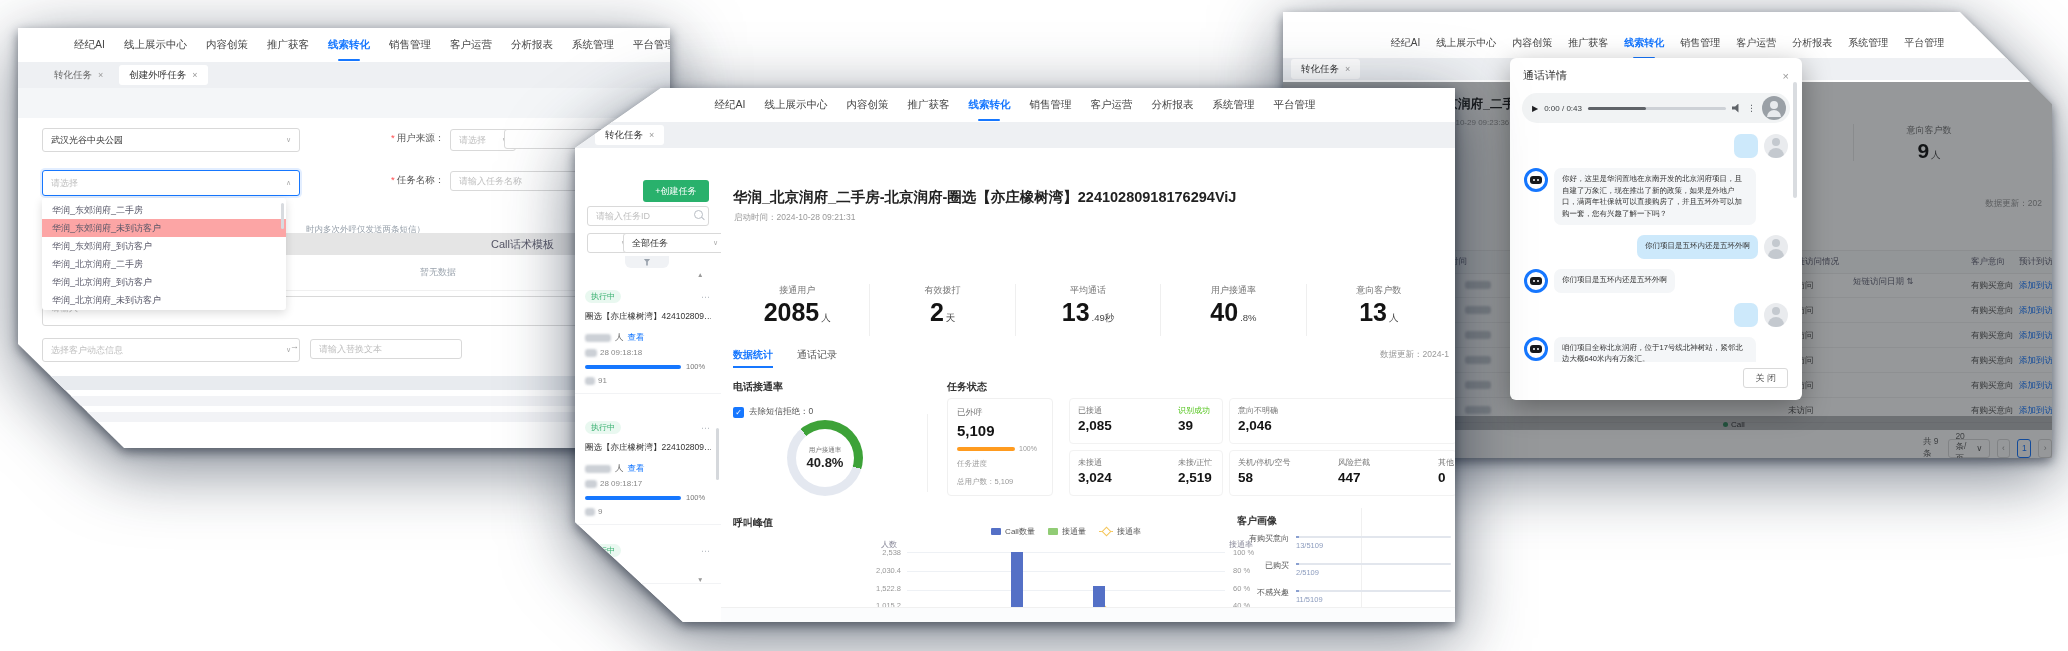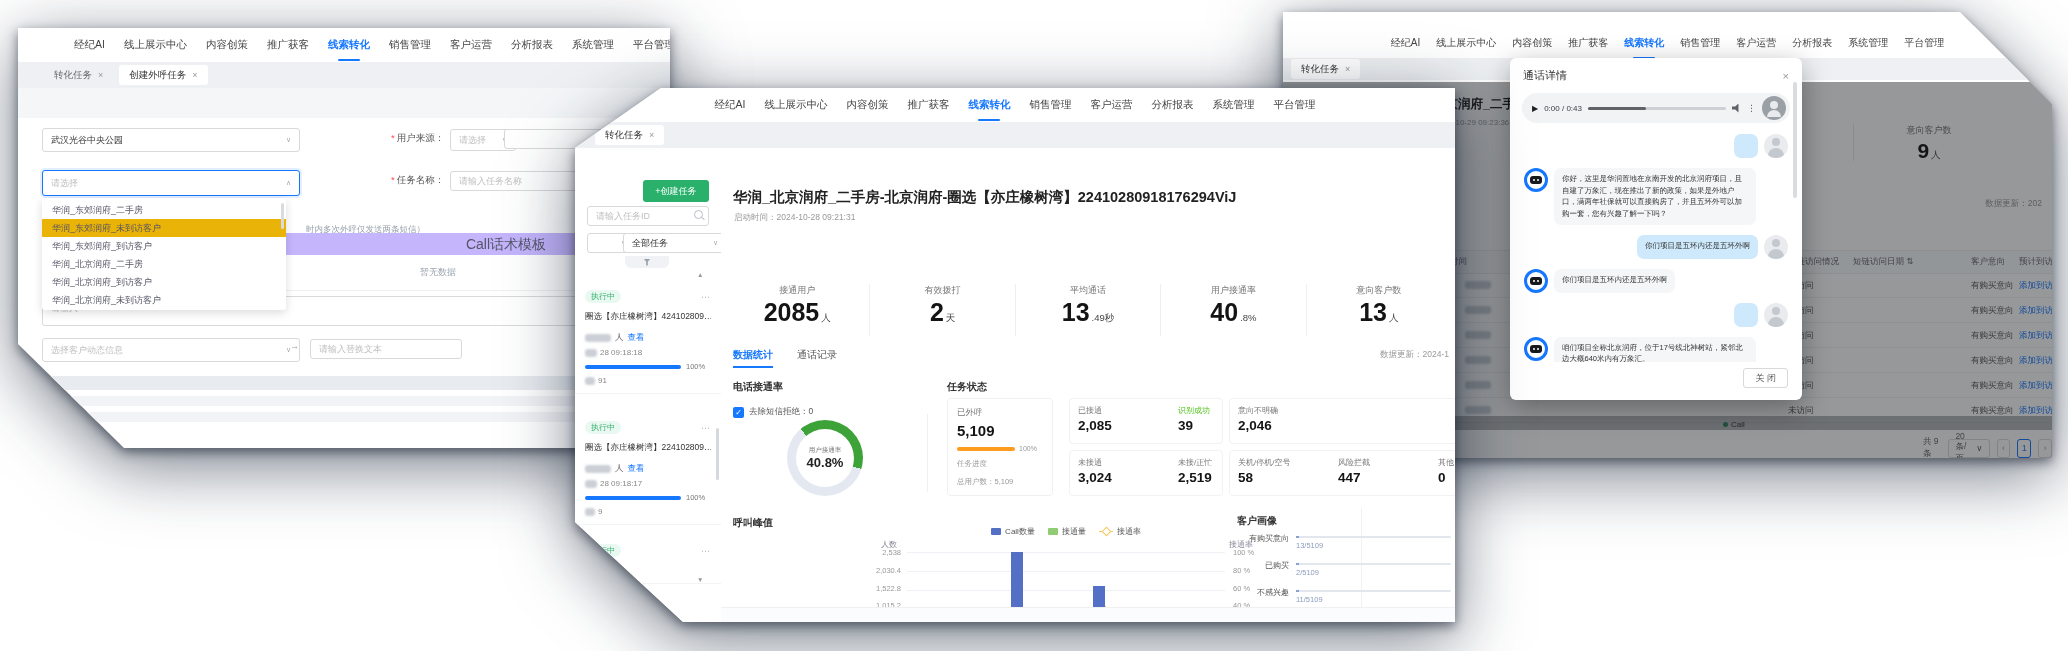--- a/index.html
+++ b/index.html
@@ -29,28 +29,28 @@
   .flabel{position:absolute;font-size:9.5px;color:#555;}
   .he:empty{display:none;}
   .blur-chip{display:inline-block;background:#ccd0d6;border-radius:3px;height:8px;filter:blur(1px);}
   
   .pwrap.left{left:18px;top:28px;z-index:1;}
   .left-panel{width:652px;height:420px;clip-path:polygon(0 0,100% 0,100% 100%,106px 100%,0 316px);}
   .left-panel .appnav{padding-left:56px;}
   .left-panel .tabbar{top:34px;}
   .lp-gap{position:absolute;left:0;right:0;top:60px;height:30px;background:#f4f6f8;}
   .lp-note{position:absolute;left:288px;top:196px;font-size:8.5px;color:#98a1ab;z-index:1;}
-  .lp-bluebar{position:absolute;left:24px;top:205px;width:560px;height:22px;background:#c4b5fd;border-radius:2px;
-    font-size:14px;color:#556;line-height:22px;text-align:right;padding-right:56px;box-sizing:border-box;z-index:1;}
+  .lp-bluebar{position:absolute;left:32px;top:205px;width:560px;height:22px;background:#e5e5e5;border-radius:2px;
+    font-size:11px;color:#556;line-height:22px;text-align:right;padding-right:56px;box-sizing:border-box;z-index:1;}
   .lp-empty{position:absolute;left:250px;top:238px;width:340px;text-align:center;font-size:9px;color:#9aa3ad;}
   .lp-div{position:absolute;left:24px;top:262px;width:560px;height:1px;background:#f0f0f0;}
   .dropdown{position:absolute;left:24px;top:170px;width:244px;height:112px;background:#fff;border-radius:3px;
     box-shadow:0 3px 10px rgba(0,0,0,.14);z-index:5;overflow:hidden;padding-top:3px;box-sizing:border-box;}
   .opt{height:18px;line-height:18px;font-size:9px;color:#556;padding-left:10px;white-space:nowrap;}
-  .opt.hl{background:#eab308;}
+  .opt.hl{background:#fca5a5;}
   .dd-thumb{position:absolute;right:2px;top:5px;width:3px;height:26px;background:#d8dbdf;border-radius:2px;}
   .lp-gray1{position:absolute;left:0;top:348px;width:652px;height:14px;background:#e8ebef;}
   .lp-gray2{position:absolute;left:0;top:368px;width:652px;height:10px;background:#f2f3f6;}
   .lp-gray3{position:absolute;left:0;top:384px;width:652px;height:10px;background:#f2f3f6;}
   
   .pwrap.center{left:575px;top:88px;z-index:3;}
   .center-panel{width:880px;height:534px;clip-path:polygon(86px 0,100% 0,100% 100%,108px 100%,0 434px,0 60px);}
   .center-panel .appnav{justify-content:center;}
   .center-panel .tabbar{top:34px;}
   .c-side{position:absolute;left:0;top:60px;bottom:0;width:146px;background:#fff;border-right:1px solid #e9ebee;}
@@ -598,21 +598,21 @@
           <div class="r-stat">
             <div class="s-label">意向客户数</div>
             <div class="s-value"><span>9</span><span class="s-unit">人</span></div>
           </div>
       </div>
       <div class="r-update">数据更新：202</div>
 
       <div class="r-thead">
         <span class="rh" style="left:150px;">外呼时间</span>
         <span class="rh" style="left:505px;">短链访问情况</span>
-        <span class="rh" style="left:570px;"><span>短链访问日期</span> <span>⇅</span></span>
+        <span class="rh" style="left:570px;margin-top:20px;"><span>短链访问日期</span> <span>⇅</span></span>
         <span class="rh" style="left:688px;">客户意向</span>
         <span class="rh" style="left:736px;">预计到访</span>
       </div>
       <div class="r-rows">
         <div class="r-row">
             <span class="rc" style="left:60px;top:8px;"><span class="blur-chip" style="width:56px;"></span></span>
             <span class="rc" style="left:150px;">2024-</span>
             <span class="rc" style="left:182px;top:8px;"><span class="blur-chip" style="width:26px;"></span></span>
 
             <span class="rc" style="left:505px;">未访问</span>

